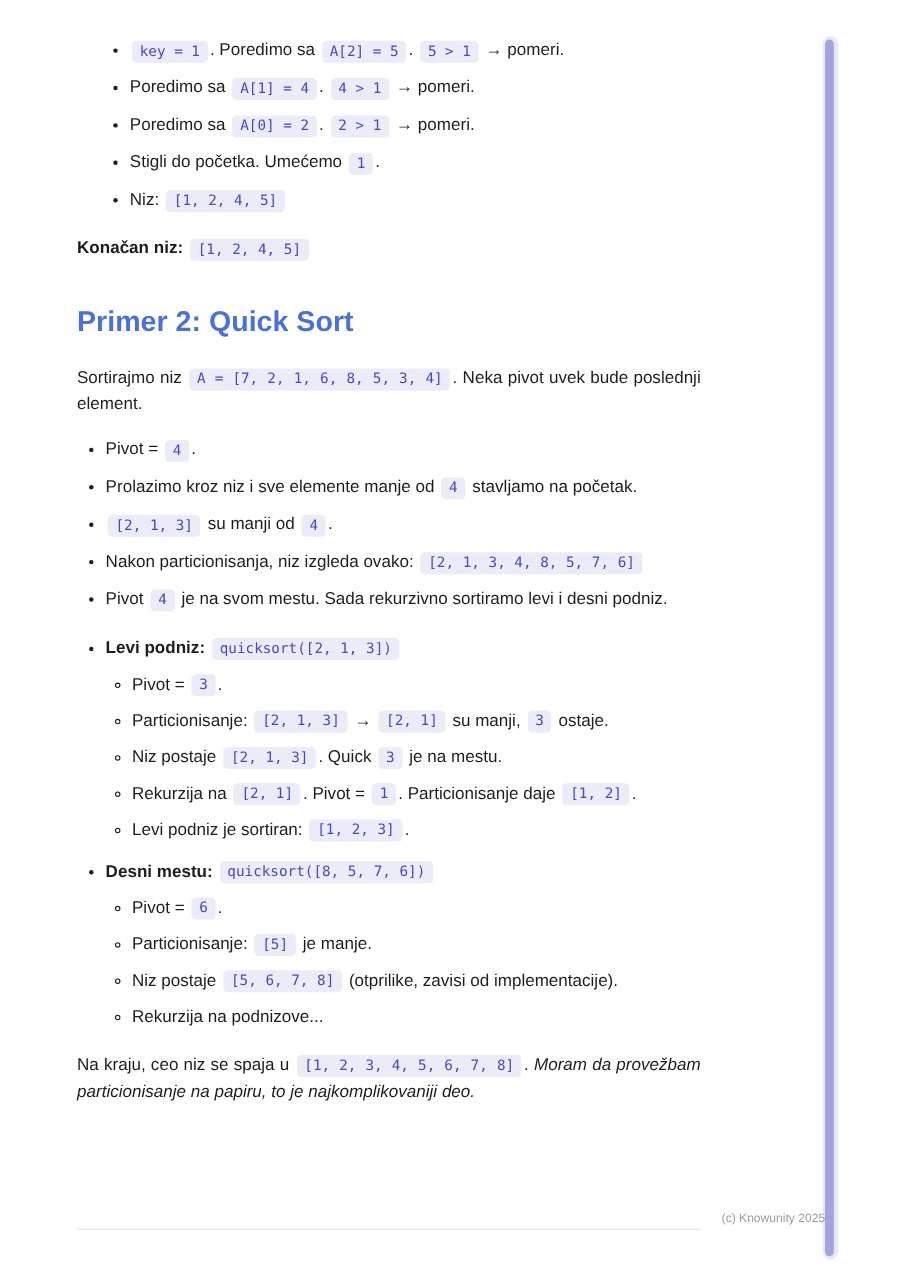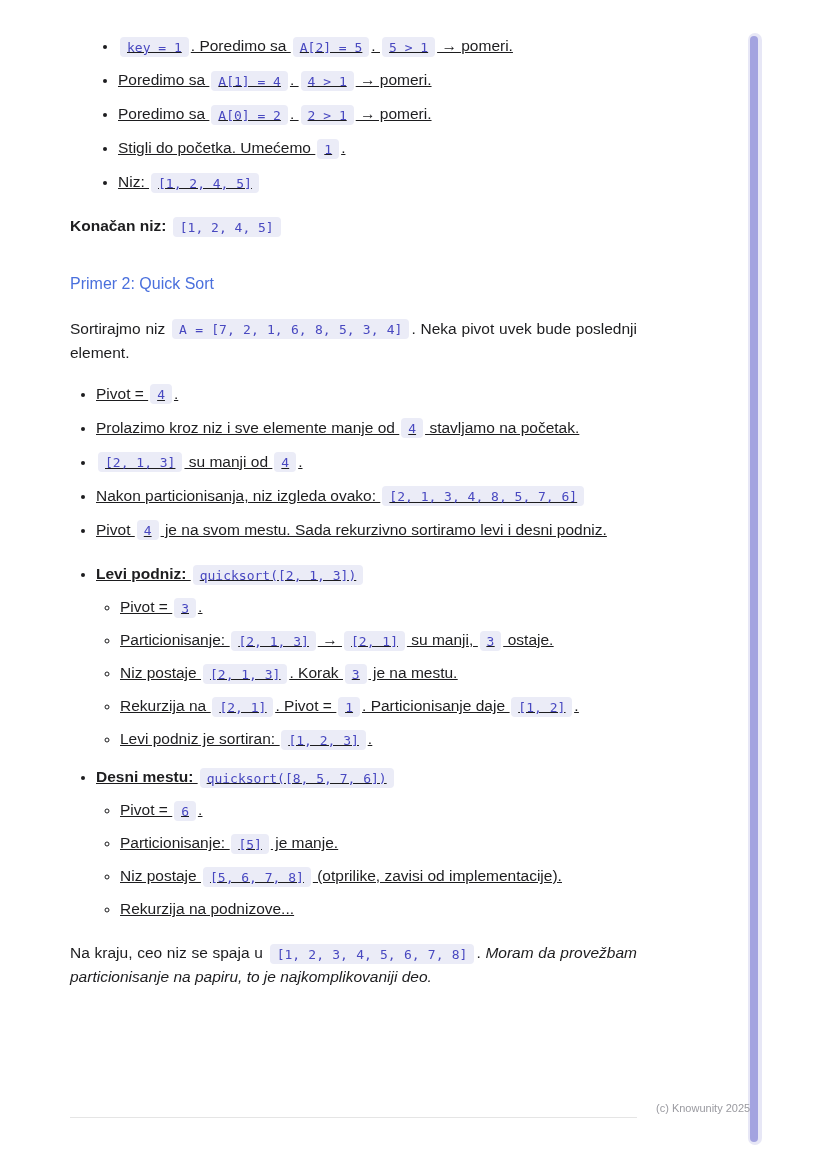--- a/index.html
+++ b/index.html
@@ -16,28 +16,28 @@
     position: absolute;
     left: 70px;
     top: 24px;
     width: 567px;
     font-size: 15.5px;
     line-height: 1.55;
   }
   .para { margin: 17px 0; }
   .justify { text-align: justify; }
   .section-heading {
-    font-size: 16px;
-    font-weight: 400;
+    font-size: 26px;
+    font-weight: 700;
     color: var(--heading-accent, #4a70dd);
     margin: 34px 0 20px;
   }
   ul.list { list-style: disc; margin: 14px 0 20px; padding-left: 26px; }
   ul.extra-indent { padding-left: 48px; margin-top: 0; }
-  ul.list > li { margin: 10px 0; text-decoration: underline; }
+  ul.list > li { margin: 10px 0; }
   ul.level2 { list-style: circle; margin: 8px 0 14px; padding-left: 24px; }
   ul.level2 > li { margin: 9px 0; }
   li::marker { font-size: 0.9em; }
   .chip {
     font-family: "DejaVu Sans Mono", "Liberation Mono", monospace;
     font-size: 13px;
     color: var(--code-text, #4848c0);
     background: var(--code-bg, #ebecf7);
     border-radius: 4px;
     padding: 2.5px 7px;
@@ -101,21 +101,21 @@
         <li><span>Pivot = </span><code class="chip">4</code><span>.</span></li>
         <li><span>Prolazimo kroz niz i sve elemente manje od </span><code class="chip">4</code><span> stavljamo na početak.</span></li>
         <li><code class="chip">[2, 1, 3]</code><span> su manji od </span><code class="chip">4</code><span>.</span></li>
         <li><span>Nakon particionisanja, niz izgleda ovako: </span><code class="chip">[2, 1, 3, 4, 8, 5, 7, 6]</code></li>
         <li><span>Pivot </span><code class="chip">4</code><span> je na svom mestu. Sada rekurzivno sortiramo levi i desni podniz.</span></li>
       </ul>
       <ul class="list level1">
         <li><strong>Levi podniz: </strong><code class="chip">quicksort([2, 1, 3])</code><ul class="list level2">
             <li><span>Pivot = </span><code class="chip">3</code><span>.</span></li>
             <li><span>Particionisanje: </span><code class="chip">[2, 1, 3]</code><span> → </span><code class="chip">[2, 1]</code><span> su manji, </span><code class="chip">3</code><span> ostaje.</span></li>
-            <li><span>Niz postaje </span><code class="chip">[2, 1, 3]</code><span>. Korak </span><code class="chip">3</code><span> je na mestu.</span></li>
+            <li><span>Niz postaje </span><code class="chip">[2, 1, 3]</code><span>. Quick </span><code class="chip">3</code><span> je na mestu.</span></li>
             <li><span>Rekurzija na </span><code class="chip">[2, 1]</code><span>. Pivot = </span><code class="chip">1</code><span>. Particionisanje daje </span><code class="chip">[1, 2]</code><span>.</span></li>
             <li><span>Levi podniz je sortiran: </span><code class="chip">[1, 2, 3]</code><span>.</span></li>
           </ul></li>
         <li><strong>Desni mestu: </strong><code class="chip">quicksort([8, 5, 7, 6])</code><ul class="list level2">
             <li><span>Pivot = </span><code class="chip">6</code><span>.</span></li>
             <li><span>Particionisanje: </span><code class="chip">[5]</code><span> je manje.</span></li>
             <li><span>Niz postaje </span><code class="chip">[5, 6, 7, 8]</code><span> (otprilike, zavisi od implementacije).</span></li>
             <li><span>Rekurzija na podnizove...</span></li>
           </ul></li>
       </ul>

